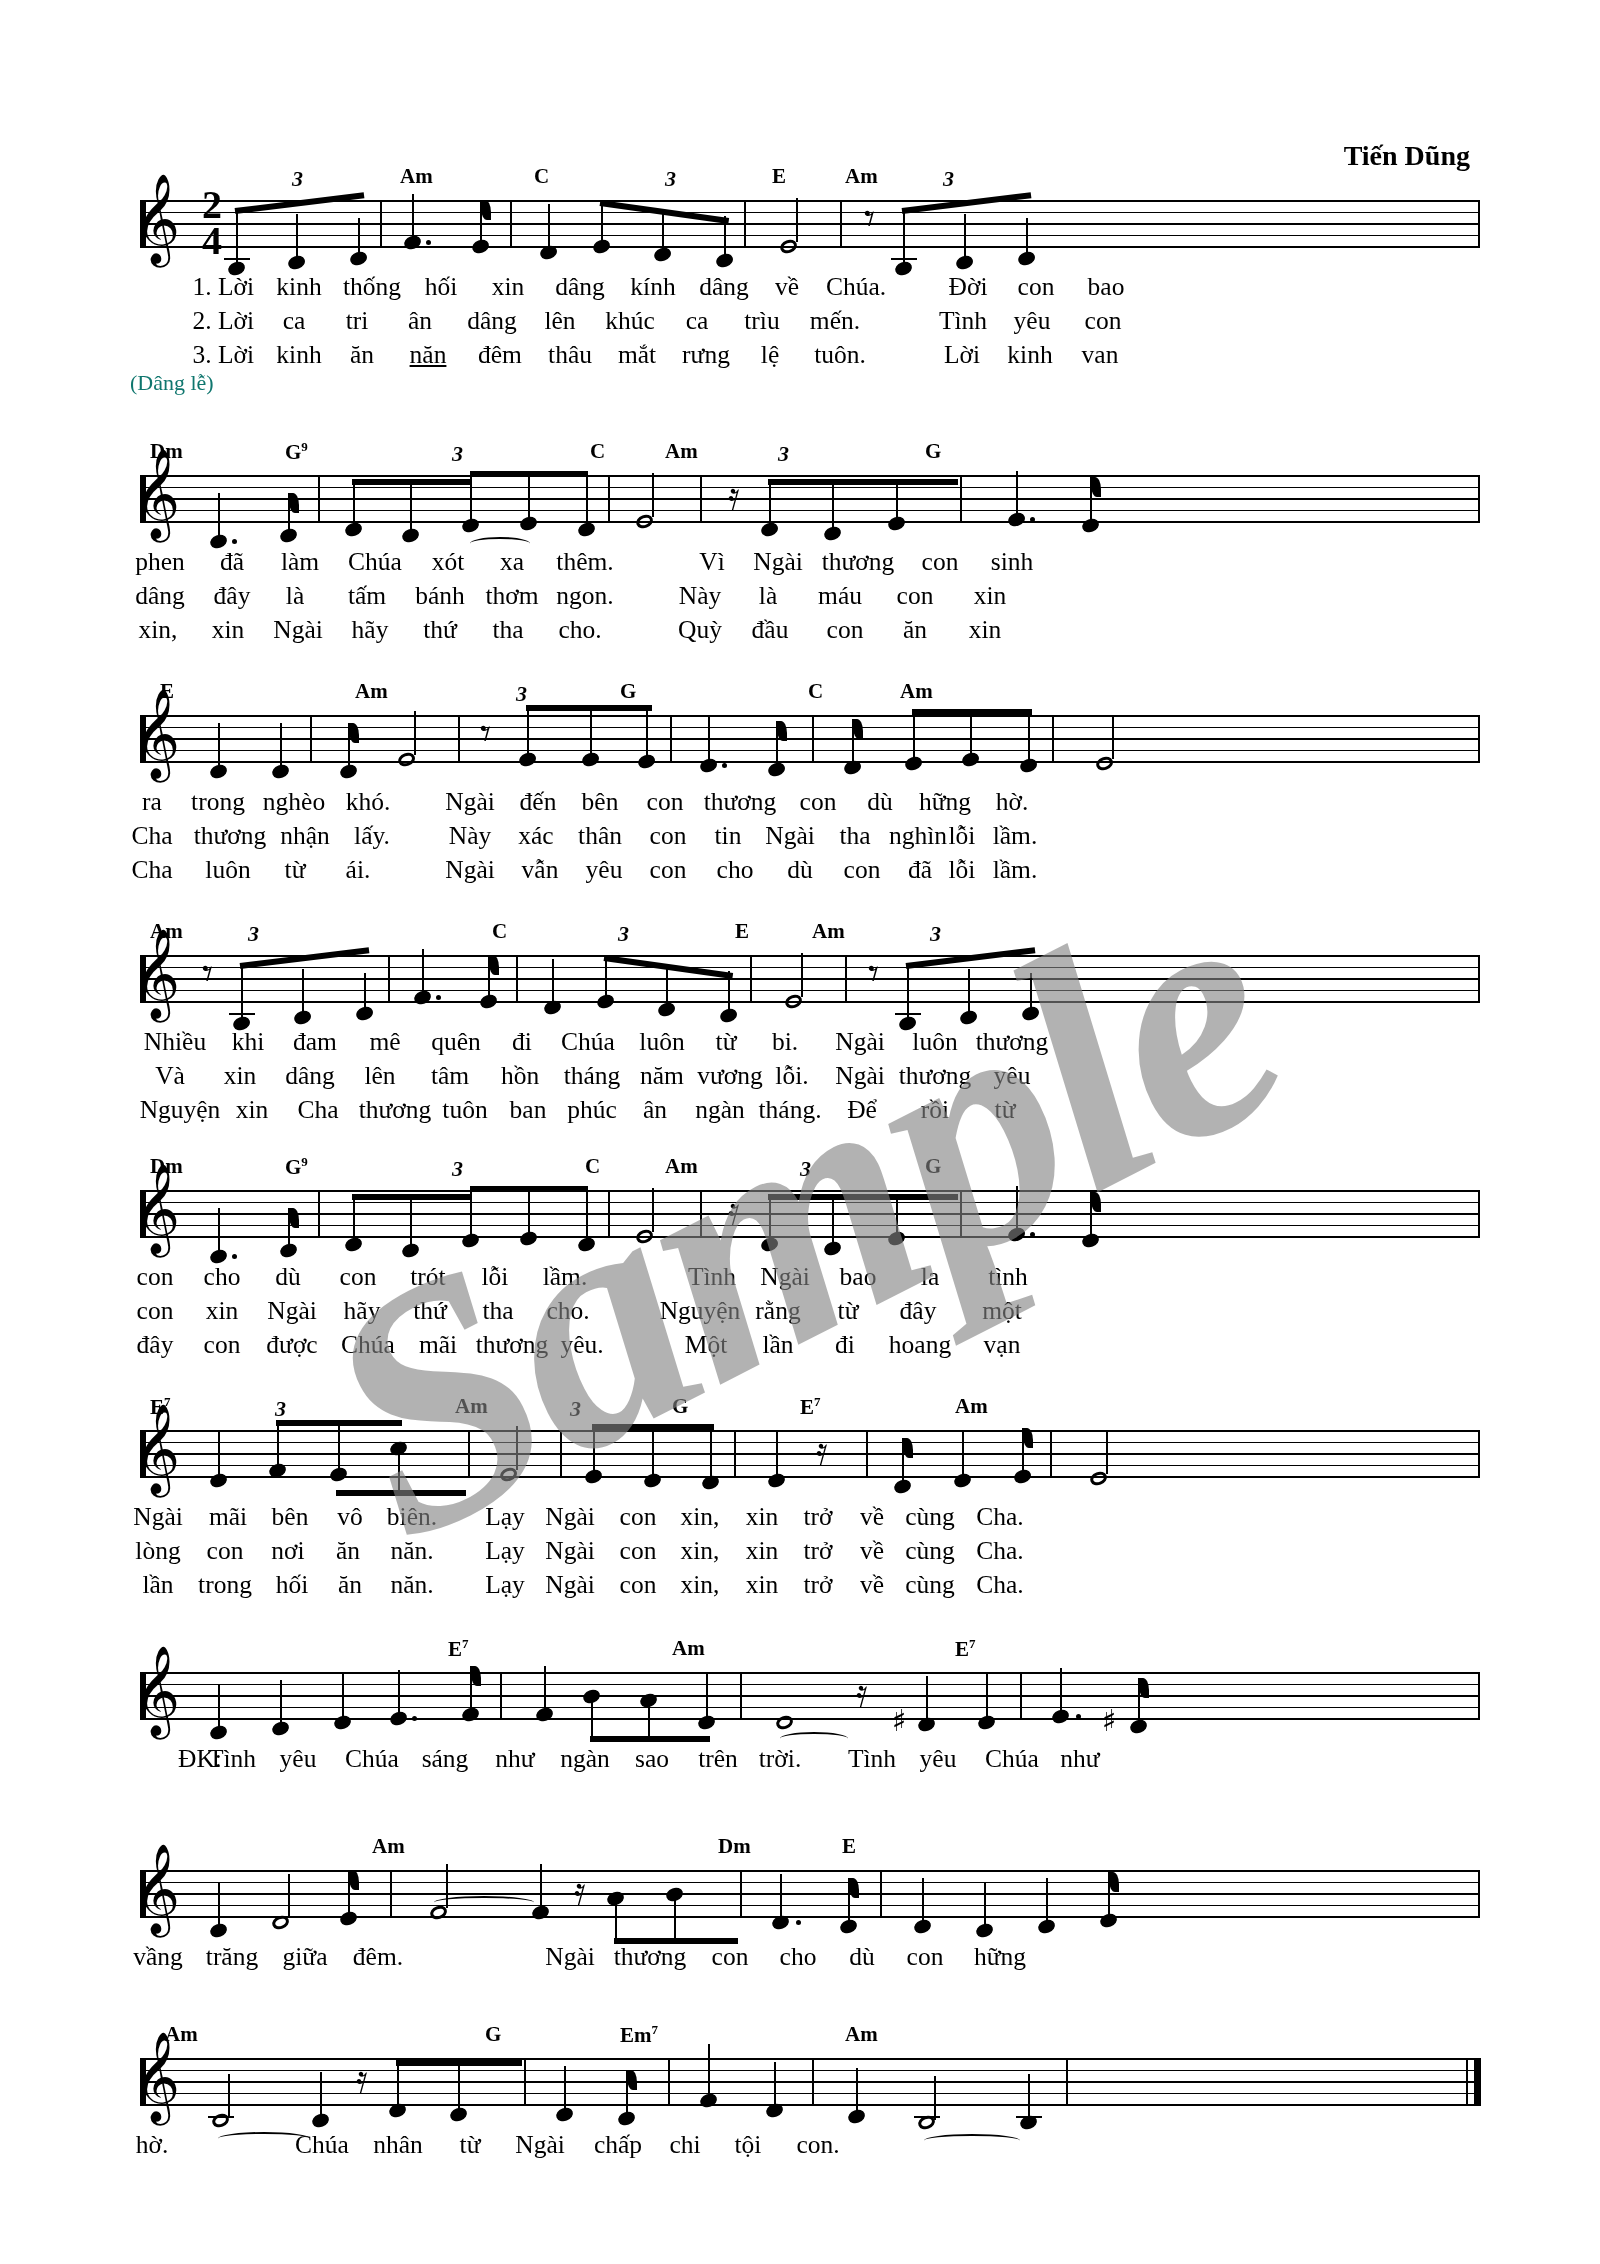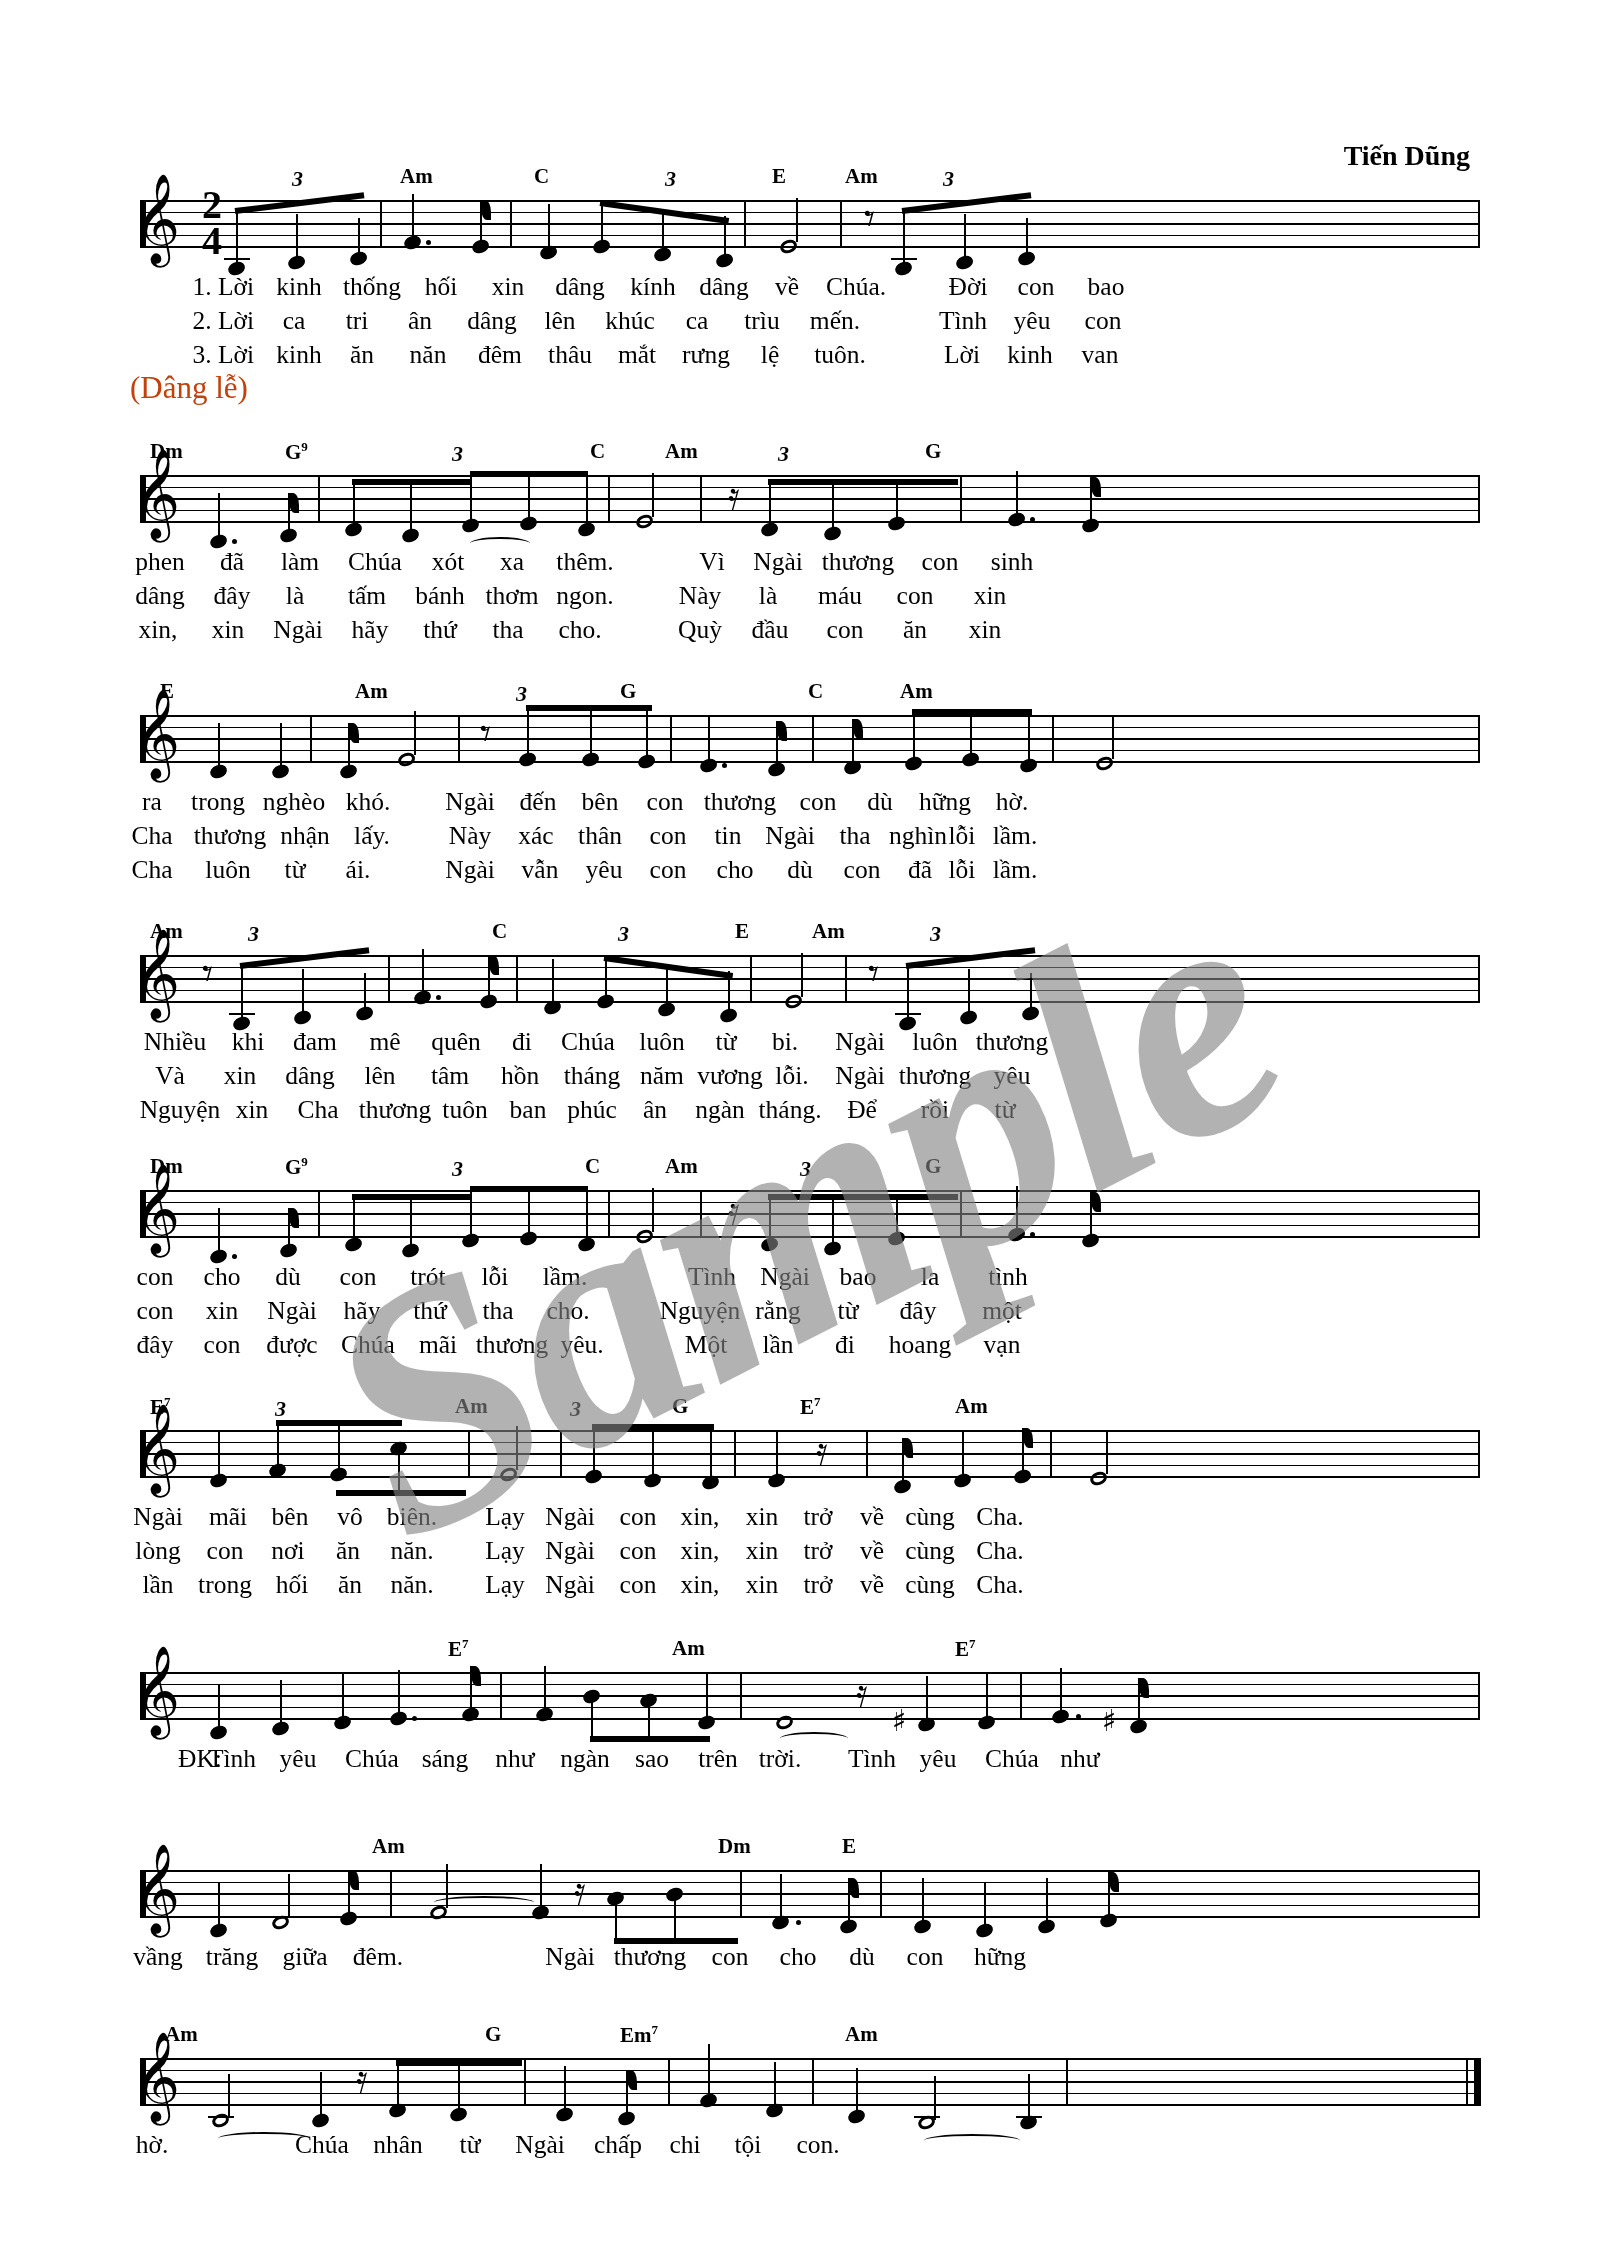--- a/index.html
+++ b/index.html
@@ -200,22 +200,22 @@
     position: relative;
     height: 34px;
     white-space: nowrap;
   }
   .lyric-row span.w {
     position: absolute;
     transform: translateX(-50%);
   }
   .lyric-pre {
     position: absolute;
-    font-size: 31px;
-    color: #c2410c;
+    font-size: 22px;
+    color: #0f766e;
     white-space: nowrap;
   }
 
   
   .watermark {
     position: absolute;
     left: 0; top: 0;
     width: 1600px; height: 2264px;
     pointer-events: none;
   }
@@ -337,21 +337,21 @@
           <span class="w" style="left: 695px;">mến.</span>
           <span class="w" style="left: 823px;">Tình</span>
           <span class="w" style="left: 892px;">yêu</span>
           <span class="w" style="left: 963px;">con</span>
         </div>
         <div class="lyric-row">
           <span class="w" style="left: 62px;">3.</span>
           <span class="w" style="left: 96px;">Lời</span>
           <span class="w" style="left: 159px;">kinh</span>
           <span class="w" style="left: 222px;">ăn</span>
-          <span class="w" style="left: 288px;">năn</span>
+          <span class="w" style="left: 288px; text-decoration: underline;">năn</span>
           <span class="w" style="left: 360px;">đêm</span>
           <span class="w" style="left: 430px;">thâu</span>
           <span class="w" style="left: 497px;">mắt</span>
           <span class="w" style="left: 566px;">rưng</span>
           <span class="w" style="left: 630px;">lệ</span>
           <span class="w" style="left: 700px;">tuôn.</span>
           <span class="w" style="left: 822px;">Lời</span>
           <span class="w" style="left: 890px;">kinh</span>
           <span class="w" style="left: 960px;">van</span>
         </div>

